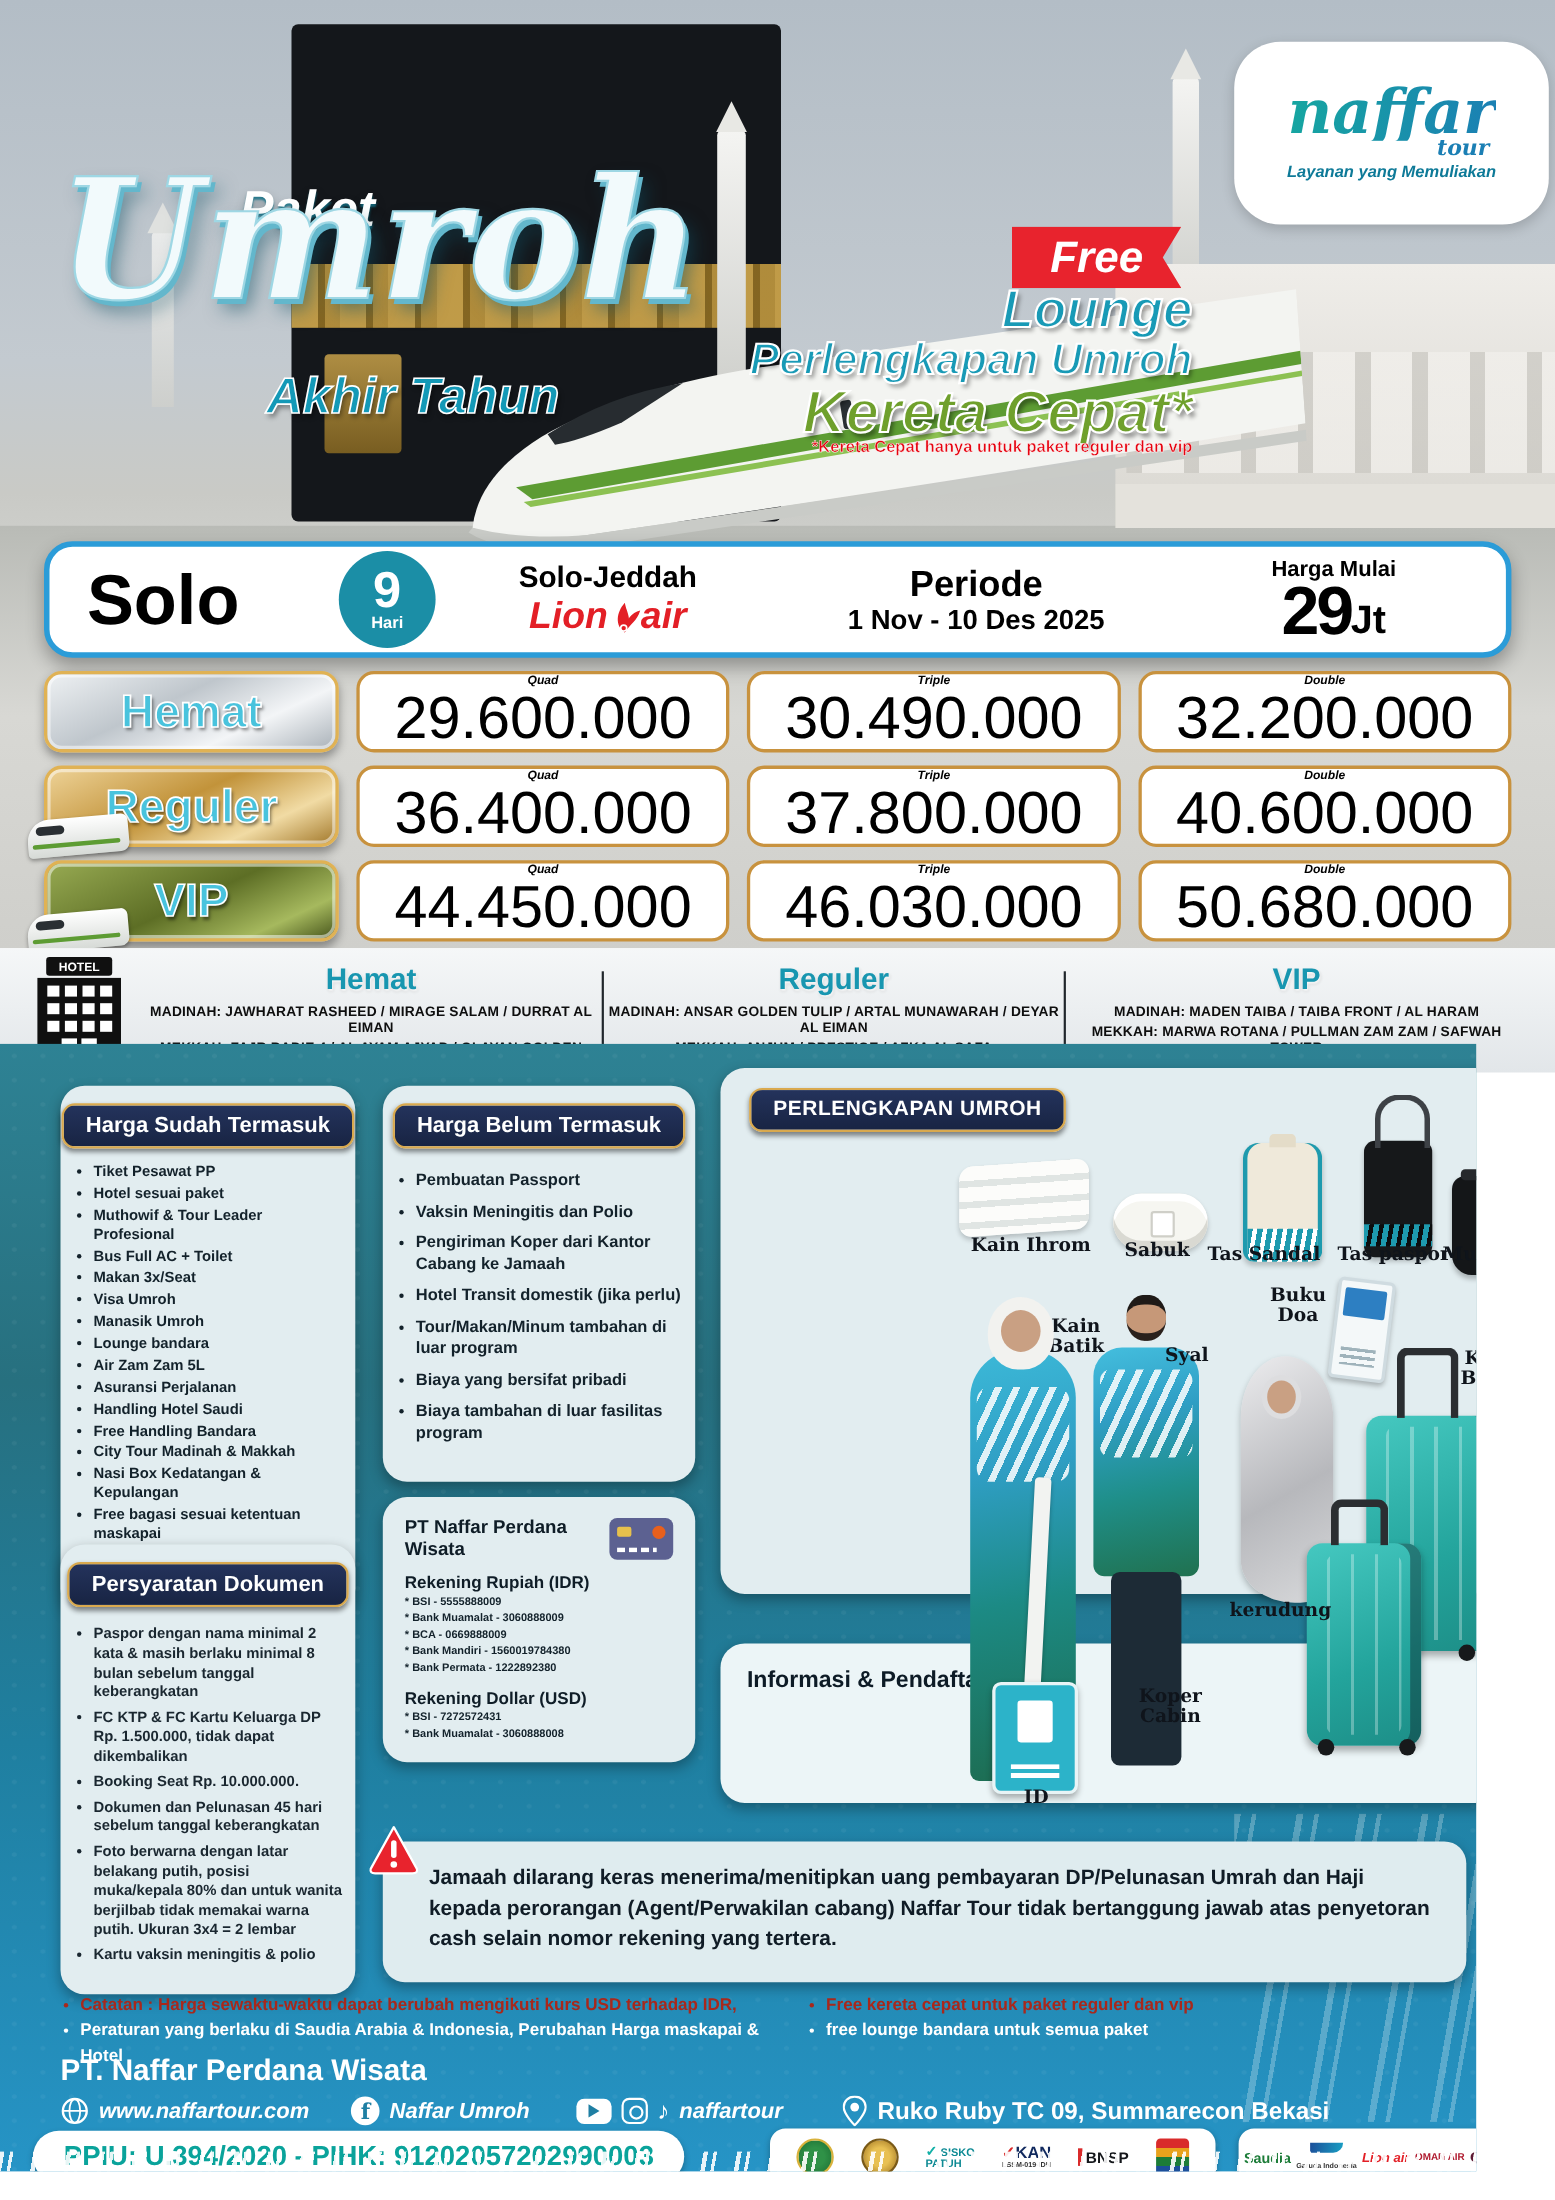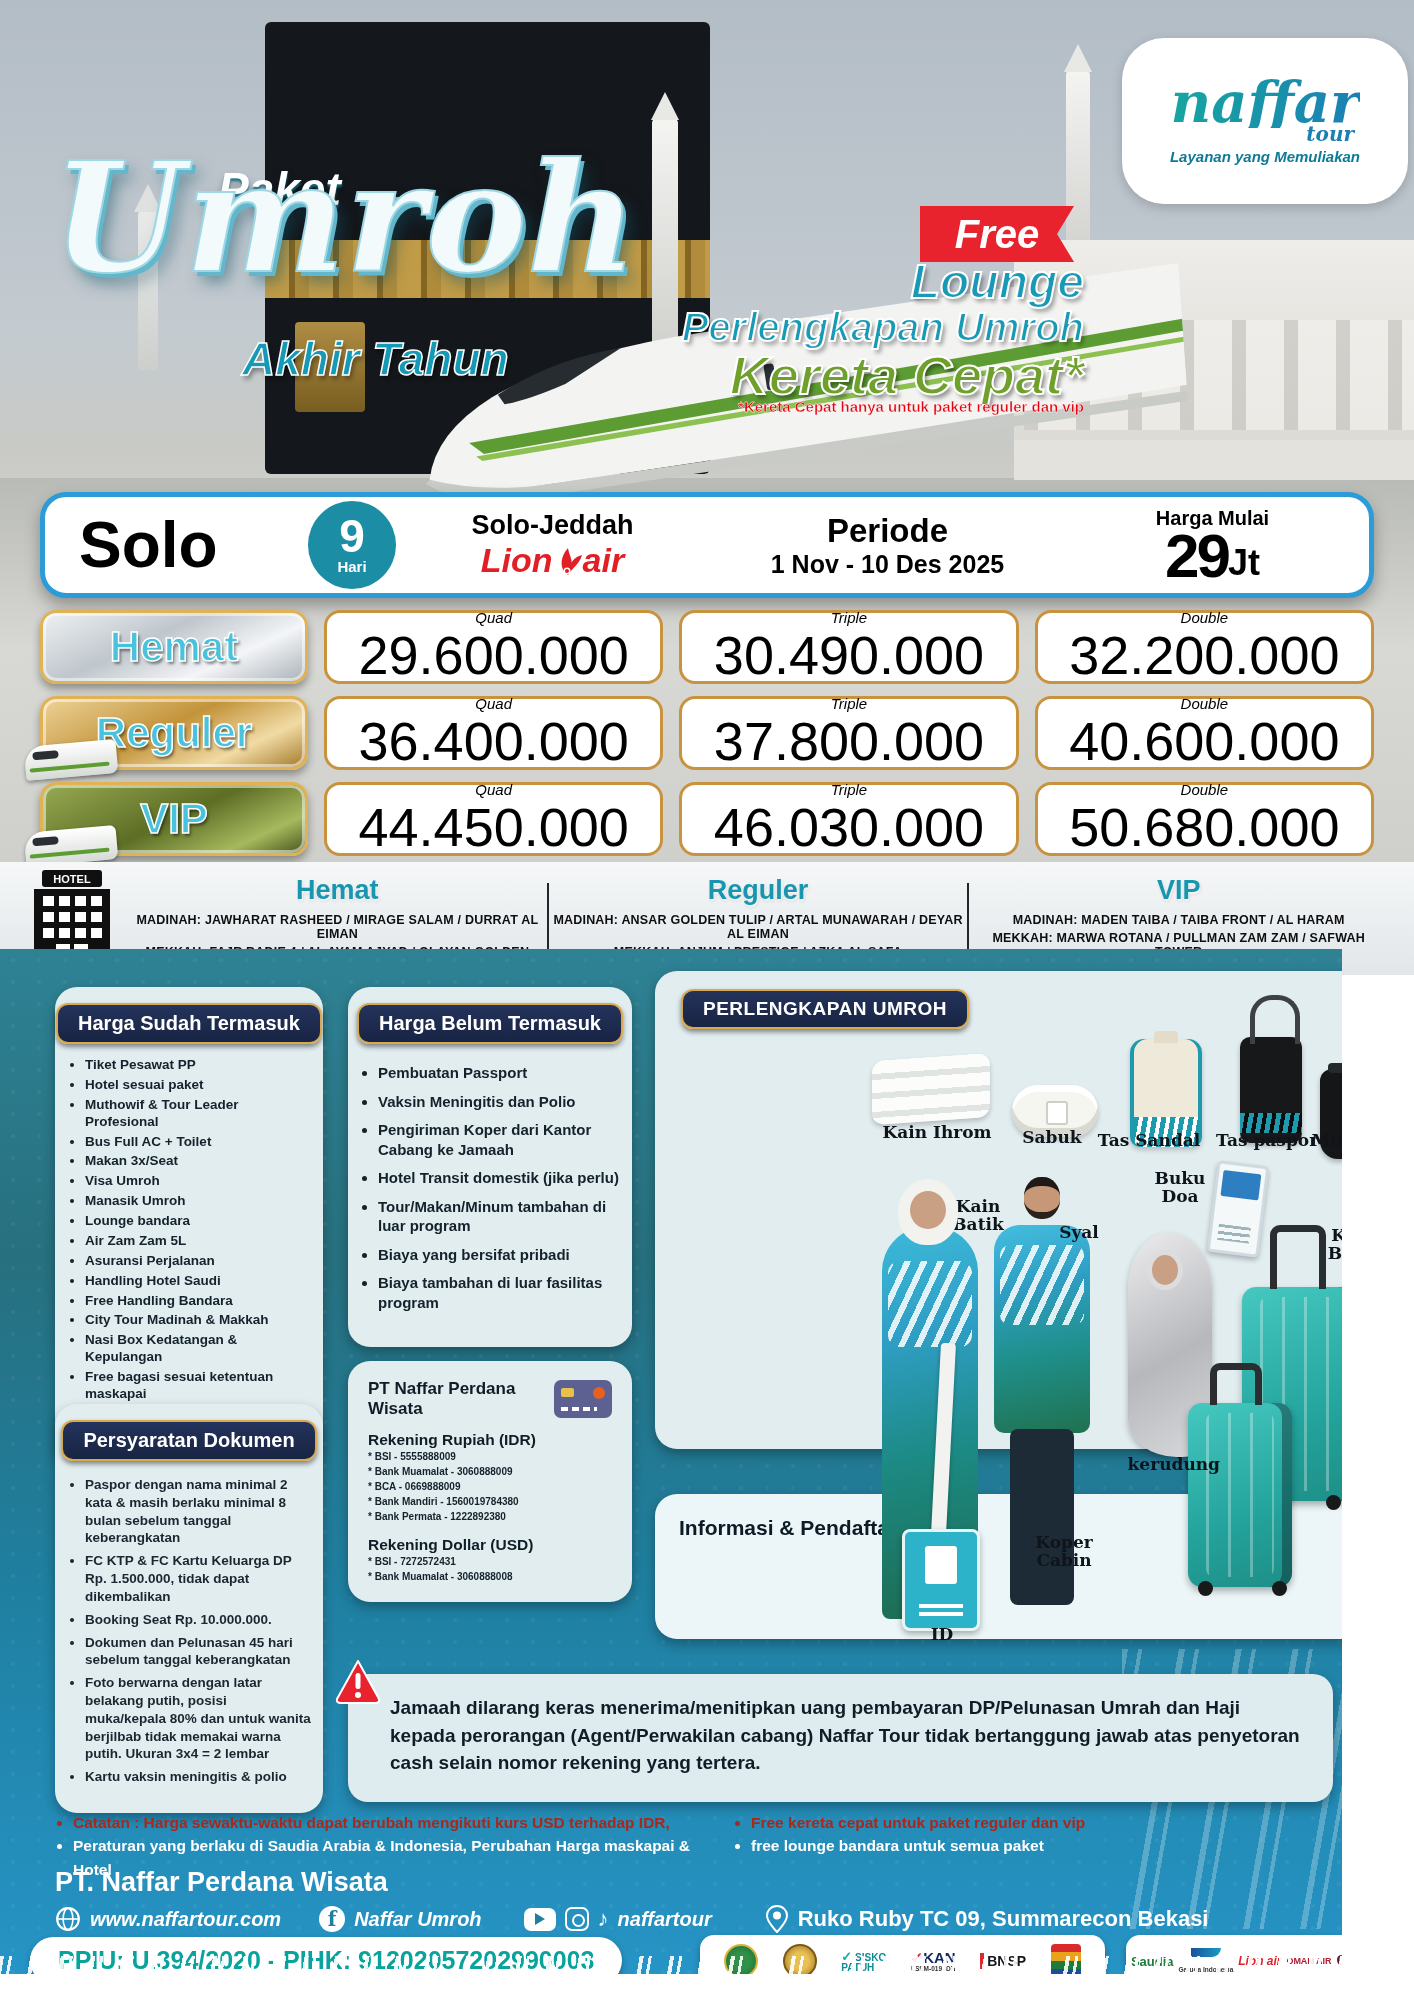--- a/index.html
+++ b/index.html
@@ -87,21 +87,21 @@
            box-shadow:inset 0 0 0 3px rgba(255,255,255,.5), 0 5px 9px rgba(0,0,0,.35); }
   .badge.hemat   { background:linear-gradient(155deg,#eef1f3 0%,#bfc6cc 40%,#f3f5f7 70%,#a9b1b8 100%); }
   .badge.reguler { background:linear-gradient(155deg,#eed398 0%,#c2933a 45%,#f1dba4 75%,#a2782a 100%); }
   .badge.vip     { background:linear-gradient(155deg,#97aa52 0%,#5d6e25 50%,#a6b95e 80%,#46541b 100%); }
   .mini-train { position:absolute; left:-18px; bottom:-10px; width:92px; height:34px; transform:rotate(-5deg);
                 background:linear-gradient(#ffffff,#d6dad6); border-radius:20px 6px 8px 4px; box-shadow:0 2px 4px rgba(0,0,0,.4); }
   .mini-train::before { content:""; position:absolute; left:8px; top:6px; width:26px; height:8px; background:#2a2f33; border-radius:6px; }
   .mini-train::after { content:""; position:absolute; left:4px; bottom:8px; width:80px; height:4px; background:#5d9c33; border-radius:2px; }
   .p-card { flex:1; background:#fff; border:3px solid #c8923e; border-radius:16px;
             display:flex; flex-direction:column; align-items:center; justify-content:center; }
-  .p-col { font-size:15px; font-weight:normal; font-style:italic; color:#000; line-height:1.1; }
+  .p-col { font-size:11px; font-weight:bold; font-style:italic; color:#000; line-height:1.1; }
   .p-val { font-size:54px; font-weight:400; color:#000; line-height:1.05; }
 
   
   .hotels { position:absolute; left:0; top:862px; width:1414px; height:113px;
             background:linear-gradient(#f5f7f8,#e2e6e9); display:flex; align-items:center; padding:0 26px; }
   .hicon { flex:none; margin-right:10px; }
   .hcol { flex:1; text-align:center; }
   .htier { font-size:27px; font-weight:800; color:#1896b0; text-shadow:1px 2px 2px rgba(255,255,255,.9), 1px 2px 3px rgba(0,0,0,.2); margin-bottom:7px; }
   .hline { font-size:12.5px; font-weight:bold; color:#0e0e0e; margin:4px 0; letter-spacing:.2px; }
   .hsep { width:2px; height:72px; background:#20262b; flex:none; }
@@ -550,21 +550,21 @@
 
     <div class="elabel" style="left:192px; top:152px; width:110px;">Kain Ihrom</div>
     <div class="elabel" style="left:317px; top:157px; width:90px;">Sabuk</div>
     <div class="elabel" style="left:404px; top:160px; width:110px;">Tas Sandal</div>
     <div class="elabel" style="left:522px; top:160px; width:110px;">Tas paspor</div>
     <div class="elabel" style="left:615px; top:160px; width:90px;">Mukena</div>
     <div class="elabel" style="left:256px; top:226px; width:64px;">Kain Batik</div>
     <div class="elabel" style="left:360px; top:252px; width:58px;">Syal</div>
     <div class="elabel" style="left:460px; top:198px; width:60px;">Buku Doa</div>
     <div class="elabel" style="left:632px; top:255px; width:76px;">Koper Bagasi</div>
-    <div class="elabel" style="left:418px; top:484px; width:112px;text-align:right;">kerudung</div>
+    <div class="elabel" style="left:418px; top:484px; width:112px;">kerudung</div>
     <div class="elabel" style="left:340px; top:562px; width:68px;">Koper Cabin</div>
     <div class="elabel" style="left:222px; top:654px; width:60px;">ID</div>
   </div>
 
   <div class="warn">
     <svg class="alert" width="48" height="48" viewBox="0 0 48 48">
       <path d="M24 3 L45 41 Q46 45 41 45 L7 45 Q2 45 3 41 Z" fill="#e8232d" stroke="#fff" stroke-width="2" stroke-linejoin="round"></path>
       <rect x="21.5" y="15" width="5" height="16" rx="2.5" fill="#fff"></rect>
       <circle cx="24" cy="37" r="3" fill="#fff"></circle>
     </svg>

